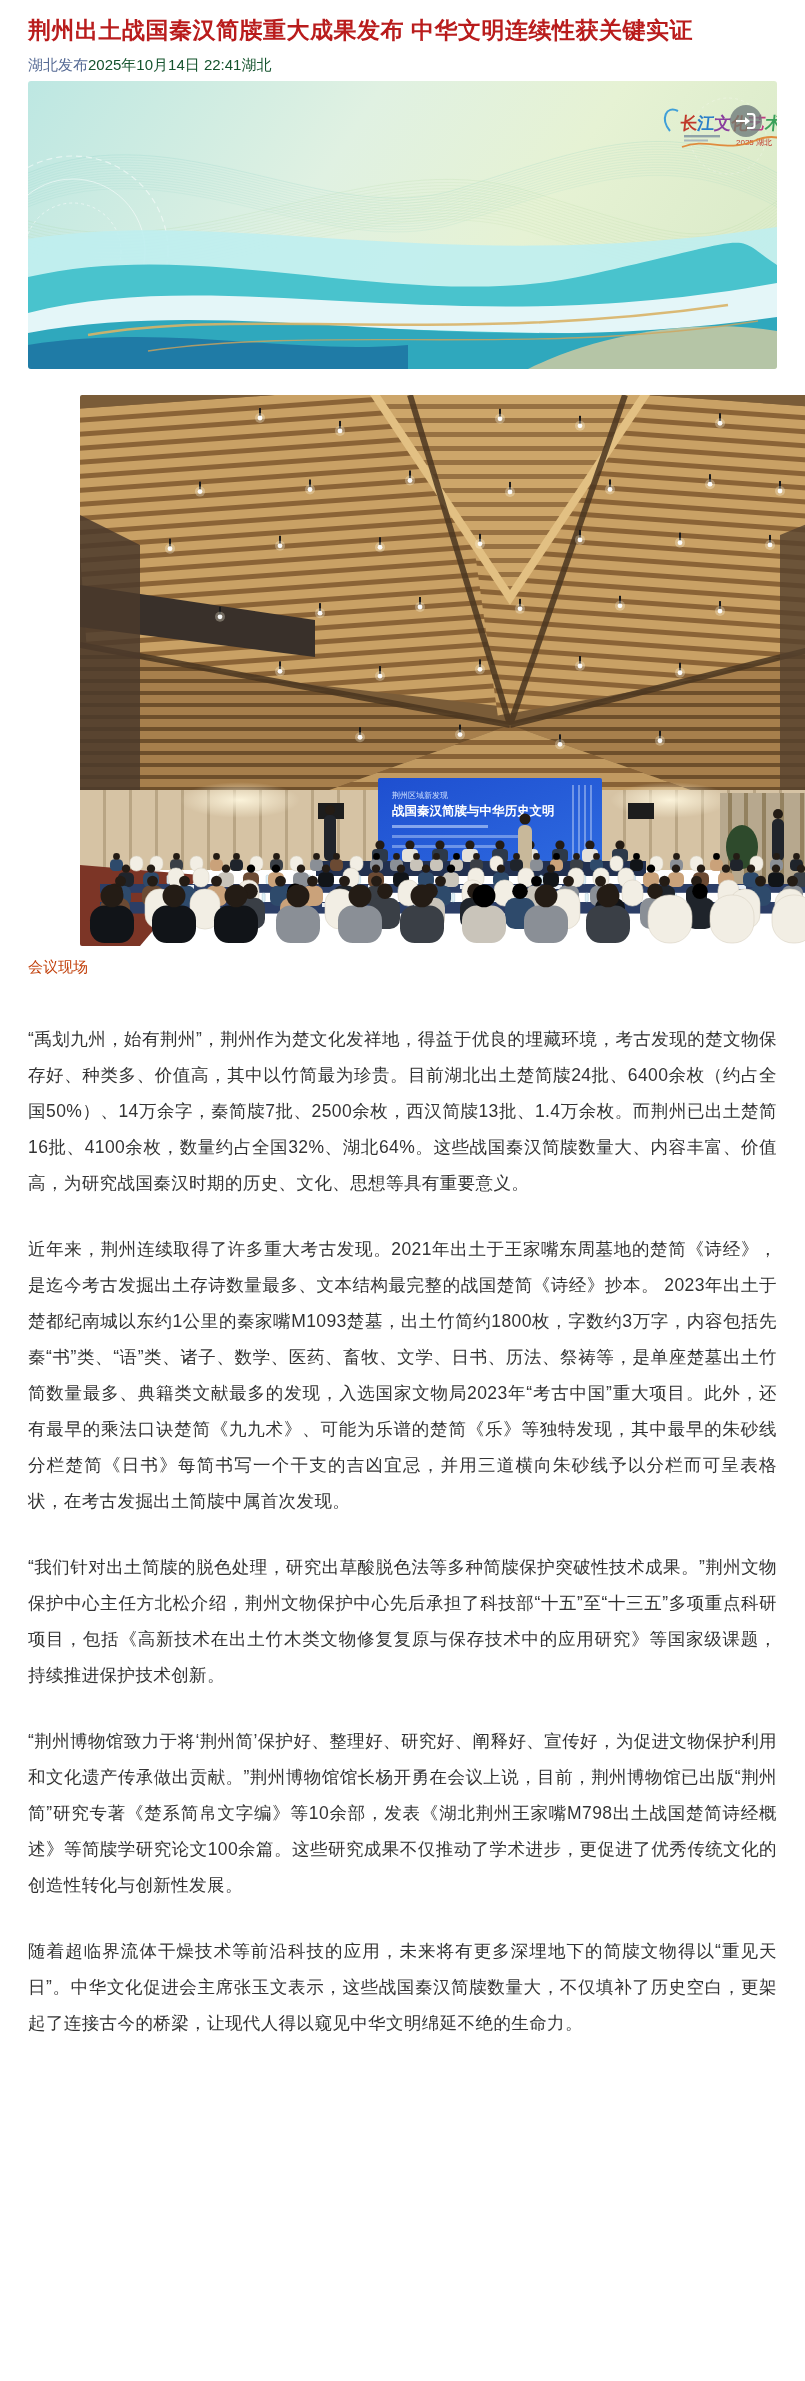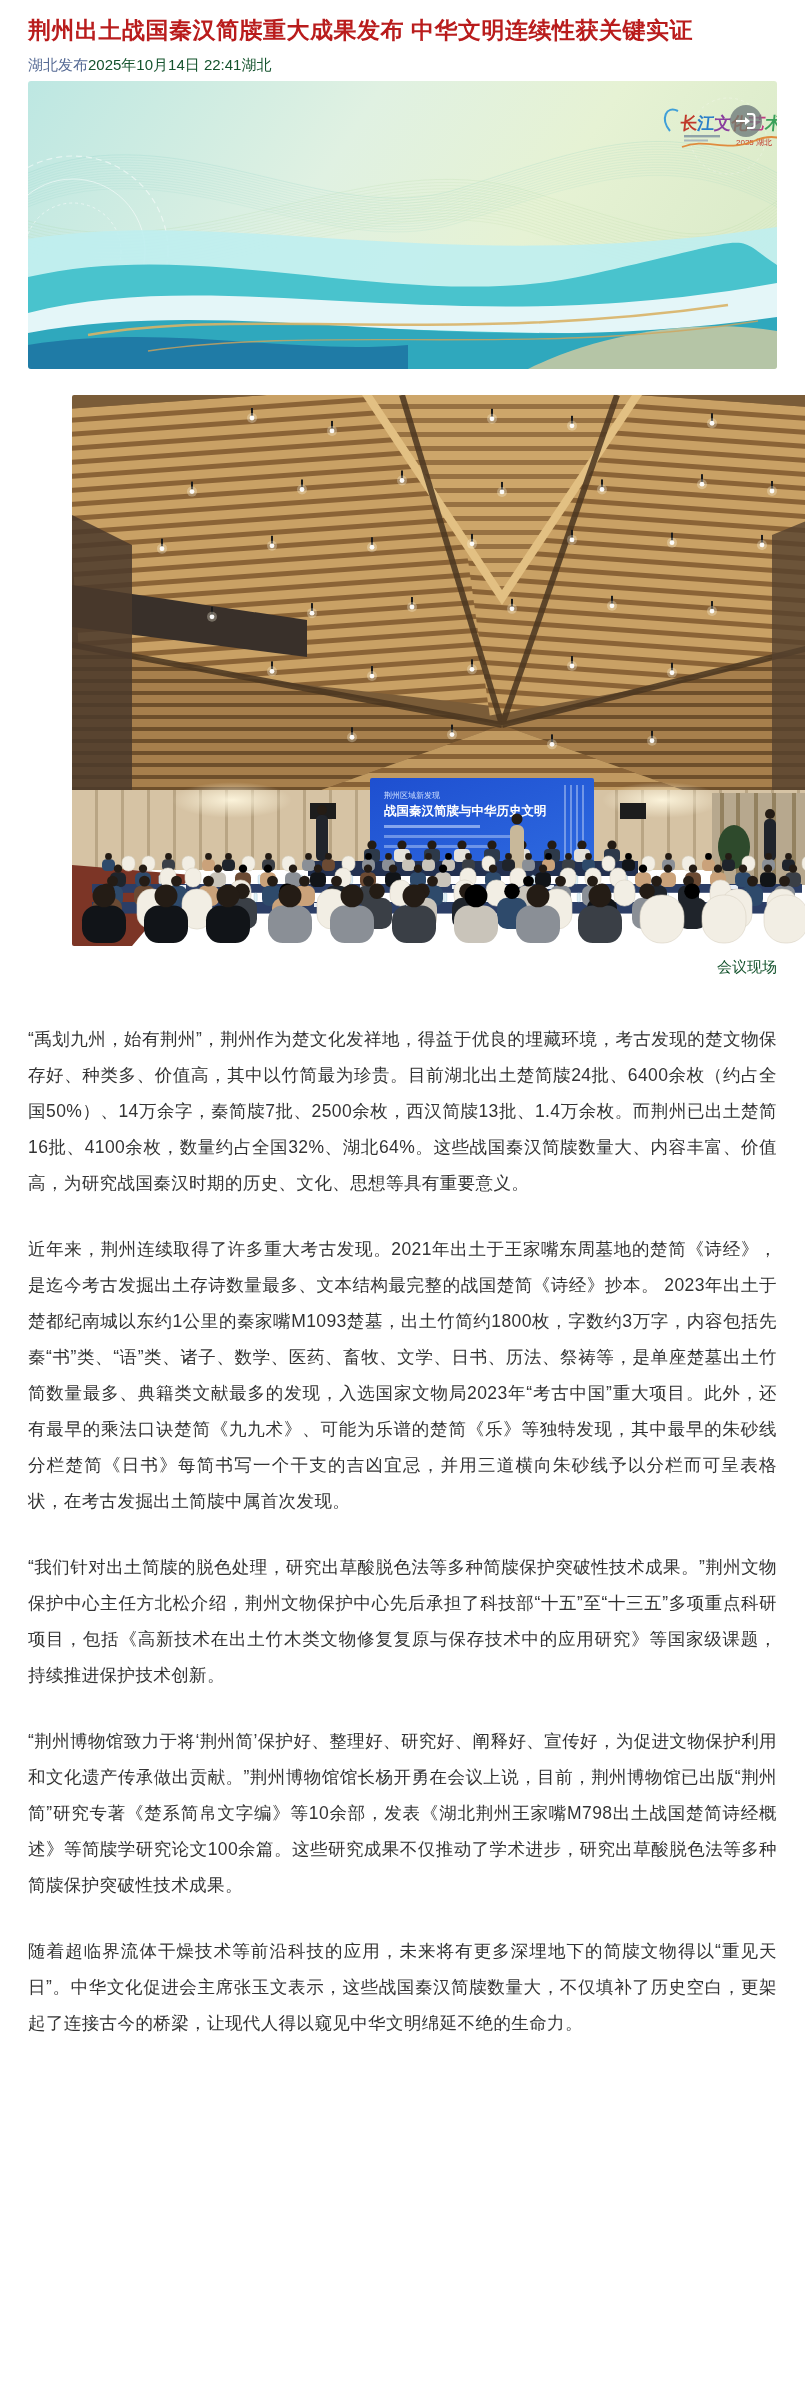--- a/index.html
+++ b/index.html
@@ -25,23 +25,23 @@
   .banner svg { display:block; }
   .content p {
     font-size:17.5px;
     line-height:36px;
     letter-spacing:.4px;
     text-align:justify;
     margin:0 0 30px;
     color:#333;
   }
   .content .hl { color:#2aa7e1; font-weight:700; }
-  figure.photo { margin:4px 8px 0; width:747px;padding-left:36px; }
+  figure.photo { margin:4px 16px 0; width:747px;padding-left:36px; }
   figure.photo svg { display:block; border-radius:2px; }
-  .caption { font-size:15px; color:#14532d; margin:12px 0 44px;text-align:right; }
+  .caption { font-size:15px; color:#c2410c; margin:12px 0 44px; }
 </style>
 </head>
 <body>
 
 <div class="page">
 
   <h1 class="title">荆州出土战国秦汉简牍重大成果发布 中华文明连续性获关键实证</h1>
 
   <div class="meta">
     <span class="source">湖北发布</span>
@@ -590,17 +590,17 @@
             <rect x="630" y="500" width="44" height="48" rx="20.952380952380953" fill="#f2eee4" stroke="#d8d2c2" stroke-width="0.6"></rect>
             <rect x="692" y="500" width="44" height="48" rx="20.952380952380953" fill="#f2eee4" stroke="#d8d2c2" stroke-width="0.6"></rect>
           </g>
       </svg>
     </figure>
     <figcaption class="caption">会议现场</figcaption>
 
     <p>“禹划九州，始有荆州”，荆州作为楚文化发祥地，得益于优良的埋藏环境，考古发现的楚文物保存好、种类多、价值高，其中以竹简最为珍贵。目前湖北出土楚简牍24批、6400余枚（约占全国50%）、14万余字，秦简牍7批、2500余枚，西汉简牍13批、1.4万余枚。而荆州已出土楚简16批、4100余枚，数量约占全国32%、湖北64%。这些战国秦汉简牍数量大、内容丰富、价值高，为研究战国秦汉时期的历史、文化、思想等具有重要意义。</p>
     <p>近年来，荆州连续取得了许多重大考古发现。2021年出土于王家嘴东周墓地的楚简《诗经》，是迄今考古发掘出土存诗数量最多、文本结构最完整的战国楚简《诗经》抄本。 2023年出土于楚都纪南城以东约1公里的秦家嘴M1093楚墓，出土竹简约1800枚，字数约3万字，内容包括先秦“书”类、“语”类、诸子、数学、医药、畜牧、文学、日书、历法、祭祷等，是单座楚墓出土竹简数量最多、典籍类文献最多的发现，入选国家文物局2023年“考古中国”重大项目。此外，还有最早的乘法口诀楚简《九九术》、可能为乐谱的楚简《乐》等独特发现，其中最早的朱砂线分栏楚简《日书》每简书写一个干支的吉凶宜忌，并用三道横向朱砂线予以分栏而可呈表格状，在考古发掘出土简牍中属首次发现。</p>
     <p>“我们针对出土简牍的脱色处理，研究出草酸脱色法等多种简牍保护突破性技术成果。”荆州文物保护中心主任方北松介绍，荆州文物保护中心先后承担了科技部“十五”至“十三五”多项重点科研项目，包括《高新技术在出土竹木类文物修复复原与保存技术中的应用研究》等国家级课题，持续推进保护技术创新。</p>
-    <p>“荆州博物馆致力于将‘荆州简’保护好、整理好、研究好、阐释好、宣传好，为促进文物保护利用和文化遗产传承做出贡献。”荆州博物馆馆长杨开勇在会议上说，目前，荆州博物馆已出版“荆州简”研究专著《楚系简帛文字编》等10余部，发表《湖北荆州王家嘴M798出土战国楚简诗经概述》等简牍学研究论文100余篇。这些研究成果不仅推动了学术进步，研究出草酸脱色法等多种简牍保护突破性技术成果。</p>
+    <p>“荆州博物馆致力于将‘荆州简’保护好、整理好、研究好、阐释好、宣传好，为促进文物保护利用和文化遗产传承做出贡献。”荆州博物馆馆长杨开勇在会议上说，目前，荆州博物馆已出版“荆州简”研究专著《楚系简帛文字编》等10余部，发表《湖北荆州王家嘴M798出土战国楚简诗经概述》等简牍学研究论文100余篇。这些研究成果不仅推动了学术进步，更促进了优秀传统文化的创造性转化与创新性发展。</p>
     <p>随着超临界流体干燥技术等前沿科技的应用，未来将有更多深埋地下的简牍文物得以“重见天日”。中华文化促进会主席张玉文表示，这些战国秦汉简牍数量大，不仅填补了历史空白，更架起了连接古今的桥梁，让现代人得以窥见中华文明绵延不绝的生命力。</p>
   </div>
 
 </div>
 
 </body></html>

